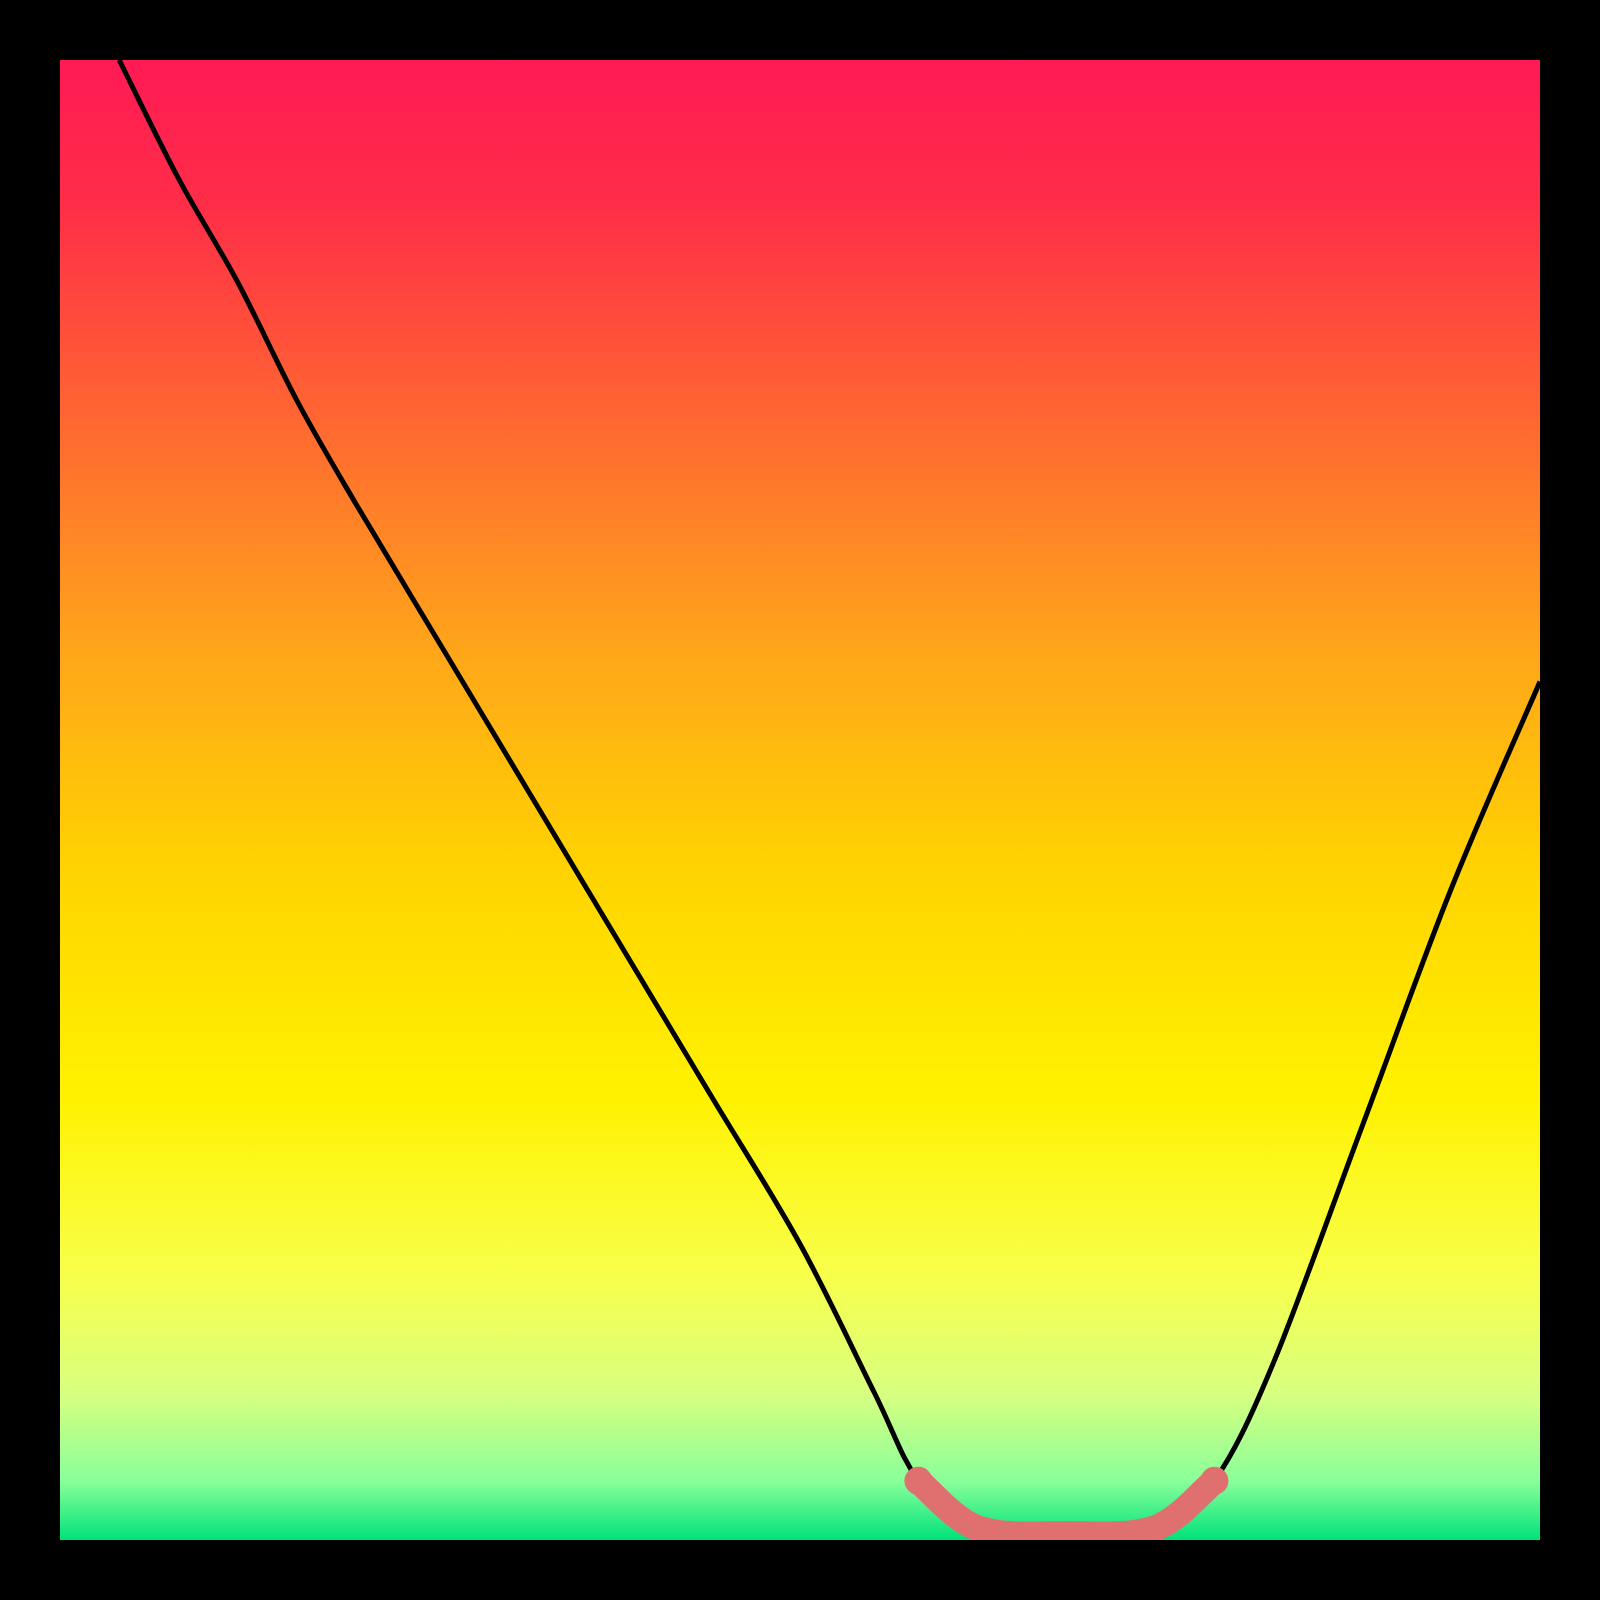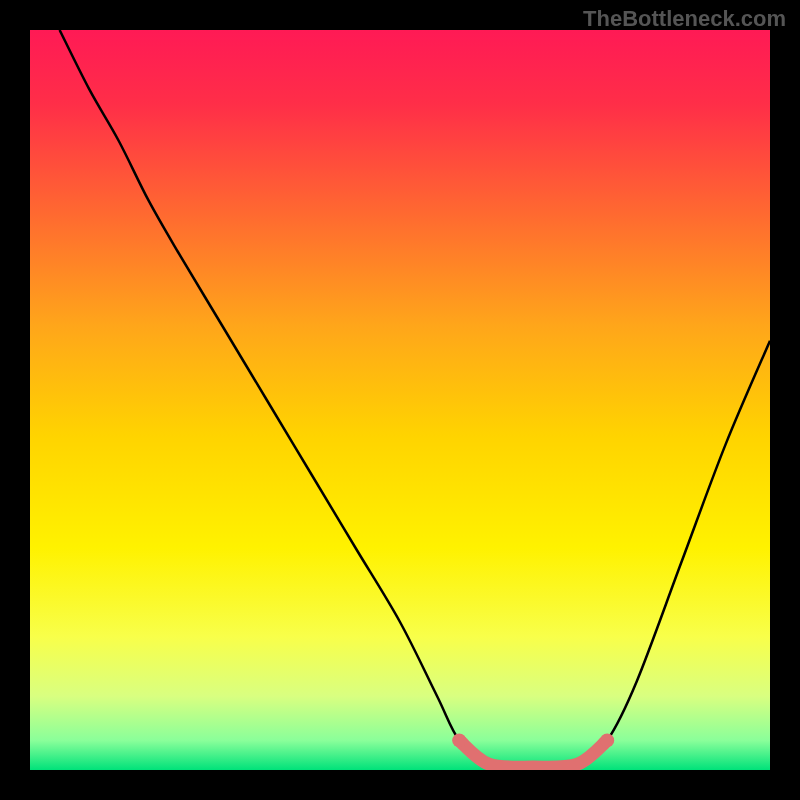--- a/index.html
+++ b/index.html
@@ -39,21 +39,20 @@
     left: 0;
     top: 0;
     width: 740px;
     height: 740px;
   }
 </style>
 </head>
 <body>
 
 <div class="container">
-  <div class="watermark">TheBottleneck.com</div>
   <div class="plot-area">
     <svg class="gradient-bg" viewBox="0 0 740 740" preserveAspectRatio="none">
       <defs>
         <linearGradient id="bg-grad" x1="0" y1="0" x2="0" y2="1">
             <stop offset="0%" stop-color="#ff1a55"></stop>
             <stop offset="10%" stop-color="#ff2e48"></stop>
             <stop offset="25%" stop-color="#ff6a30"></stop>
             <stop offset="40%" stop-color="#ffa61a"></stop>
             <stop offset="55.00000000000001%" stop-color="#ffd400"></stop>
             <stop offset="70%" stop-color="#fff200"></stop>

